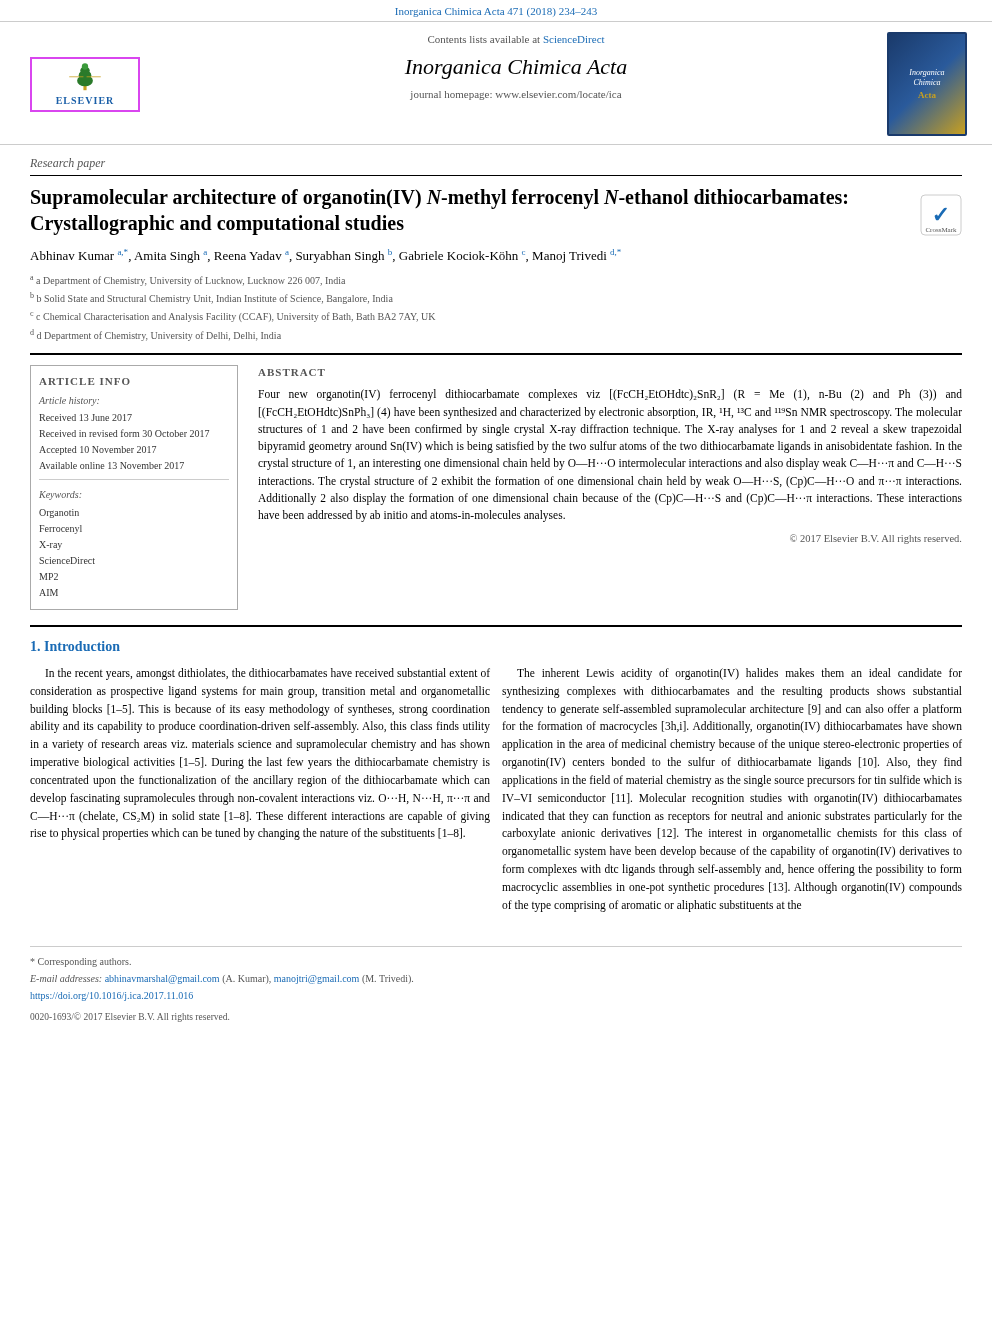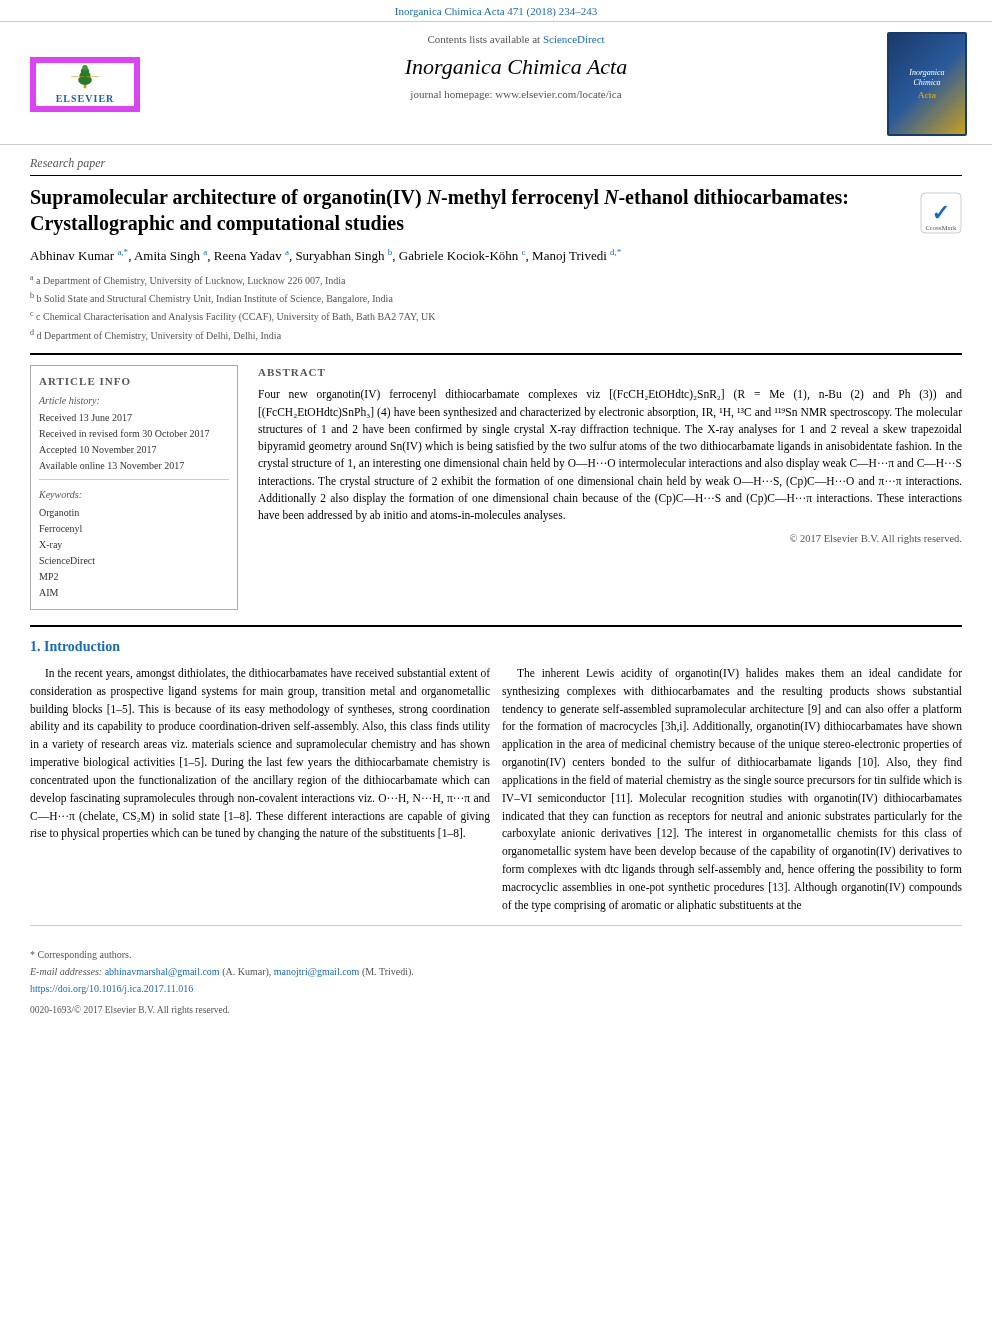--- a/index.html
+++ b/index.html
@@ -41,21 +41,21 @@
       flex-shrink: 0;
       display: flex;
       flex-direction: column;
       align-items: center;
       justify-content: center;
     }
     .elsevier-logo {
       width: 110px;
       height: 55px;
       background: #fff;
-      border: 6px solid #d946ef;
+      border: 2px solid #d946ef;
       display: flex;
       flex-direction: column;
       align-items: center;
       justify-content: center;
       font-size: 9px;
       color: #d32;
       font-weight: bold;
     }
     .elsevier-tree {
       width: 50px;
@@ -140,21 +140,21 @@
       font-size: 12px;
       color: #555;
       font-style: italic;
       margin-bottom: 6px;
       border-bottom: 1px solid #000;
       padding-bottom: 3px;
     }
 
     .paper-title-area {
       display: flex;
-      align-items: center;
+      align-items: flex-end;
       gap: 15px;
       margin: 8px 0 10px;
     }
     .paper-title {
       flex: 1;
       font-size: 20px;
       font-weight: bold;
       color: #000;
       line-height: 1.3;
     }
@@ -290,23 +290,23 @@
       line-height: 1.55;
       text-align: justify;
     }
     .text-col p {
       margin-bottom: 8px;
       text-indent: 15px;
     }
 
     
     .footnote-area {
-      margin-top: 3px;
+      margin-top: 24px;
       border-top: 1px solid #ccc;
-      padding-top: 22px;
+      padding-top: 8px;
       font-size: 10px;
       color: #555;
     }
     .footnote-area p {
       margin-bottom: 3px;
     }
     .footnote-area a {
       color: #1a6bb5;
       text-decoration: none;
     }

